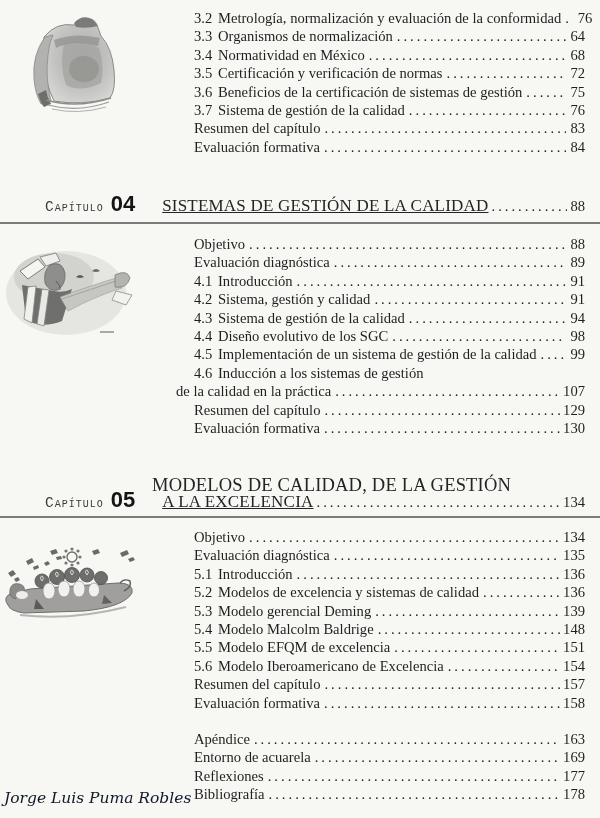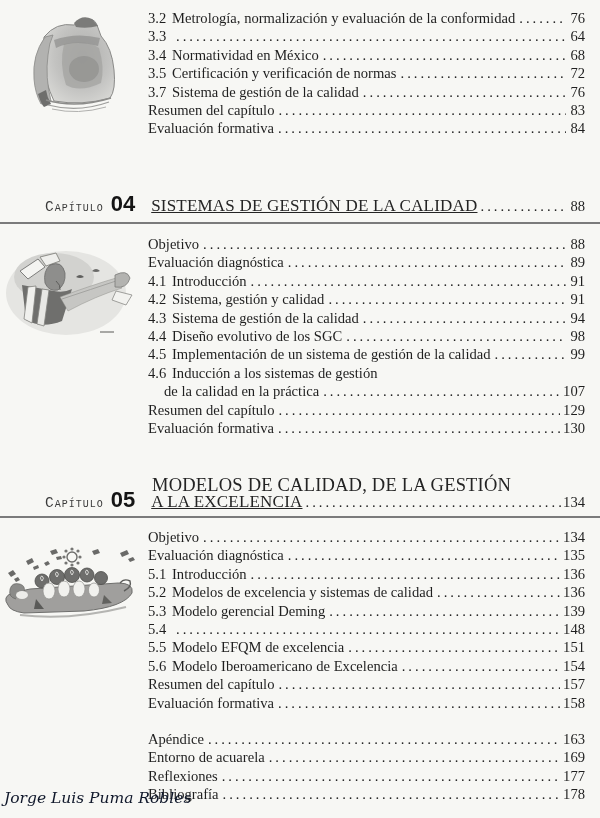--- a/index.html
+++ b/index.html
@@ -10,25 +10,25 @@
     color: #1f1f1f;
     font-family: "Liberation Serif", serif;
     overflow: hidden;
   }
 
   
   .toc { position: absolute; left: 148px; right: 15px; }
   .row {
     display: flex; align-items: baseline;
     height: 18.4px; line-height: 18.4px;
-    font-size: 14.6px; white-space: nowrap;
+    font-size: 14.6px; white-space: nowrap; margin-left: 46px;
   }
   .row .num  { flex: 0 0 auto; }
   .row .num.w { width: 24px; }
-  .row.indent { margin-left: 16px; }
+  .row.indent { margin-left: 28px; }
   .row .label { flex: 0 0 auto; }
   .leader {
     flex: 1 1 auto; overflow: hidden; min-width: 8px;
     margin: 0 3px 0 4px;
   }
   .leader::after {
     content: "....................................................................................................";
     letter-spacing: 3px;
   }
   .page { flex: 0 0 auto; min-width: 16px; text-align: right; }
@@ -45,21 +45,21 @@
   }
   #ch4-heading { top: 191px; }
   #ch5-heading { top: 487px; }
   .kicker {
     font-variant: small-caps; font-size: 14.5px;
     letter-spacing: 1px; color: #3a3a3a; font-family: Liberation Mono, monospace;
   }
   .chnum {
     font-family: "Liberation Sans", sans-serif;
     font-weight: 700; font-size: 22px;
-    margin: 0 16px 0 7px; color: #151515;
+    margin: 0 27px 0 7px; color: #151515;
   }
   .chtitle { font-size: 17px; letter-spacing: 0.2px; color: #242424; text-decoration: underline; }
   .chapter-heading .leader { margin: 0 2px 0 3px; }
   .chapter-heading .leader::after { font-size: 14.6px; letter-spacing: 3px; }
   .chapter-heading .page { font-size: 14.6px; }
   #ch5-title1 {
     position: absolute; left: 152px; top: 463px;
     font-size: 18.5px; letter-spacing: 0.2px; color: #242424; white-space: nowrap; margin-top: 12px;
   }
 
@@ -86,34 +86,41 @@
 
 <div id="ch3-list" class="toc">
     <div class="row">
     <span class="num w">3.2</span>
     <span class="label">Metrología, normalización y evaluación de la conformidad</span>
     <span class="leader"></span>
     <span class="page">76</span>
   </div>
     <div class="row">
     <span class="num w">3.3</span>
+    <span class="label">Organismos de normalización</span>
     <span class="leader"></span>
     <span class="page">64</span>
   </div>
     <div class="row">
     <span class="num w">3.4</span>
     <span class="label">Normatividad en México</span>
     <span class="leader"></span>
     <span class="page">68</span>
   </div>
     <div class="row">
     <span class="num w">3.5</span>
     <span class="label">Certificación y verificación de normas</span>
     <span class="leader"></span>
     <span class="page">72</span>
+  </div>
+    <div class="row">
+    <span class="num w">3.6</span>
+    <span class="label">Beneficios de la certificación de sistemas de gestión</span>
+    <span class="leader"></span>
+    <span class="page">75</span>
   </div>
     <div class="row">
     <span class="num w">3.7</span>
     <span class="label">Sistema de gestión de la calidad</span>
     <span class="leader"></span>
     <span class="page">76</span>
   </div>
     <div class="row">
     <span class="num"></span>
     <span class="label">Resumen del capítulo</span>
@@ -241,20 +248,21 @@
     <span class="page">136</span>
   </div>
     <div class="row">
     <span class="num w">5.3</span>
     <span class="label">Modelo gerencial Deming</span>
     <span class="leader"></span>
     <span class="page">139</span>
   </div>
     <div class="row">
     <span class="num w">5.4</span>
+    <span class="label">Modelo Malcolm Baldrige</span>
     <span class="leader"></span>
     <span class="page">148</span>
   </div>
     <div class="row">
     <span class="num w">5.5</span>
     <span class="label">Modelo EFQM de excelencia</span>
     <span class="leader"></span>
     <span class="page">151</span>
   </div>
     <div class="row">

